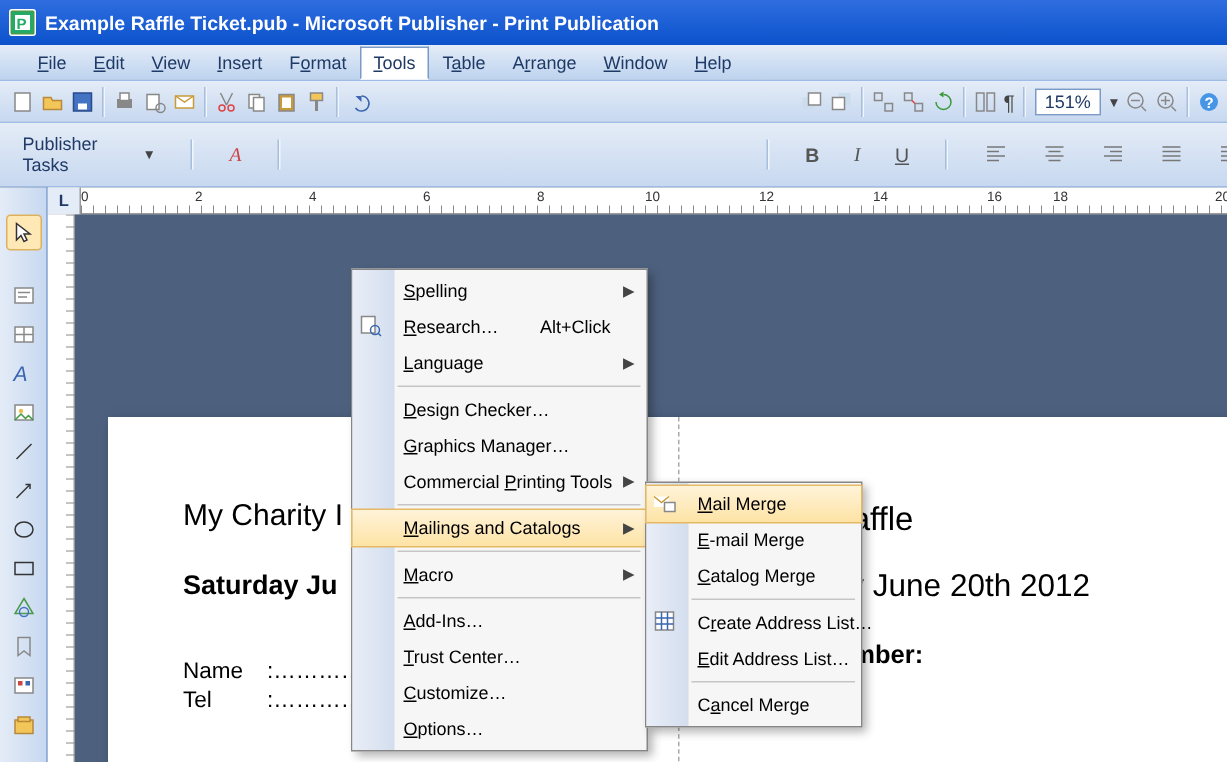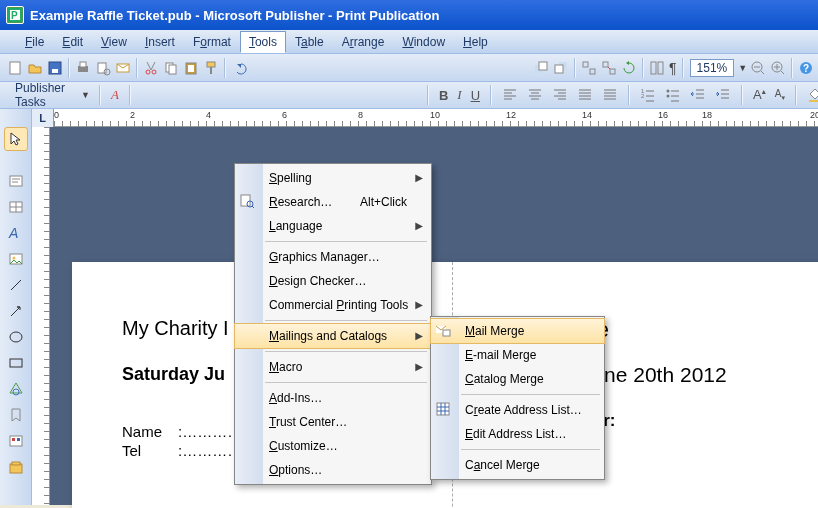--- a/index.html
+++ b/index.html
@@ -13,21 +13,21 @@
 .menubar .mi { padding: 3px 8px; cursor: default; border: 1px solid transparent; }
 .menubar .mi.active { background: #fff; border: 1px solid #7a9ac8; border-bottom-color: #fff; }
 .menubar .mi u { text-decoration: underline; }
 
 .toolbar-row { height: 28px; background: linear-gradient(to bottom, #e4ecf7, #c7d8f0); border-bottom: 1px solid #9ebce5; display: flex; align-items: center; padding: 0 6px; gap: 2px; }
 .tbtn { width: 22px; height: 22px; border: 1px solid transparent; display: flex; align-items: center; justify-content: center; border-radius: 3px; }
 .tbtn svg { display: block; }
 .tsep { width: 2px; height: 20px; border-left: 1px solid #a8bedb; border-right: 1px solid #f0f6ff; margin: 0 2px; }
 .zoom { font-size: 12px; color: #1f3a66; background: #fff; border: 1px solid #7a9ac8; padding: 1px 6px; margin: 0 2px; }
 
-.toolbar-row2 { height: 27px; background: linear-gradient(to bottom, #e4ecf7, #c7d8f0); border-bottom: 1px solid #9ebce5; display: flex; align-items: center; padding: 0 6px; gap: 7px; }
+.toolbar-row2 { height: 43px; background: linear-gradient(to bottom, #e4ecf7, #c7d8f0); border-bottom: 1px solid #9ebce5; display: flex; align-items: center; padding: 0 6px; gap: 21px; }
 .pubtask { font-size: 12px; color: #1f3a66; padding: 2px 8px; border: 1px solid transparent; }
 
 .work-area { position: relative; height: calc(508px - 30px - 24px - 28px - 30px); background: #4d617f; }
 
 .ruler-h { position: absolute; left: 32px; right: 0; top: 0; height: 18px; background: #fff; border-bottom: 1px solid #999; }
 .ruler-h .rb { position: absolute; left: 0; top: 0; width: 22px; height: 18px; background: #e4ecf7; border-right: 1px solid #999; font-size: 11px; font-weight: bold; text-align: center; line-height: 18px; color: #1f3a66; }
 .ruler-h .ticks { position: absolute; left: 22px; top: 0; right: 0; height: 18px;
   background-image: repeating-linear-gradient(to right, #888 0, #888 1px, transparent 1px, transparent 8px);
   background-position: 0 12px; background-size: 8px 6px; background-repeat: repeat-x; }
 .ruler-h .numbers { position: absolute; left: 22px; top: 0; right: 0; font-size: 9px; color: #333; }
@@ -62,21 +62,21 @@
 .dmenu { position: absolute; background: #f6f6f6; border: 1px solid #868686; box-shadow: 3px 3px 6px rgba(0,0,0,.3); font-size: 12px; color: #000; }
 .dmenu .strip { position: absolute; left: 0; top: 0; bottom: 0; width: 28px; background: linear-gradient(to right, #e9eef7, #d3deee); }
 .dmenu .item { position: relative; padding: 5px 22px 5px 34px; white-space: nowrap; }
 .dmenu .item.hl { background: linear-gradient(to bottom, #fff3d9, #fde3a5); border: 1px solid #e5b863; margin: -1px; padding: 5px 22px 5px 34px; }
 .dmenu .item .arrow { position: absolute; right: 8px; top: 6px; font-size: 10px; color: #444; }
 .dmenu .item .shortcut { position: absolute; right: 24px; top: 5px; color: #000000; }
 .dmenu .item .micon { position: absolute; left: 4px; top: 3px; width: 18px; height: 18px; }
 .dmenu .sep { height: 1px; background: #c5c5c5; margin: 3px 4px 3px 30px; }
 
 .tools-menu { left: 234px; top: 54px; width: 198px; padding: 2px 0; z-index: 10; }
-.sub-menu { left: 430px; top: 207px; width: 175px; padding: 2px 0; z-index: 11; }
+.sub-menu { left: 430px; top: 196px; width: 145px; padding: 2px 0; z-index: 11; }
 
 </style>
 </head>
 <body>
 
 <div class="titlebar">
   <span class="tb-icon">
     <svg width="16" height="16">
         <rect x="2" y="2" width="12" height="12" fill="#fff" stroke="#2a6" stroke-width="2"></rect>
         <text x="4" y="12" font-size="10" fill="#2a6">P</text>
@@ -450,22 +450,22 @@
     <div class="item">
       <span class="micon"><svg width="16" height="16">
             <rect x="2" y="2" width="9" height="11" fill="#fff" stroke="#888"></rect>
             <circle cx="11" cy="11" r="3" fill="none" stroke="#3a66b0"></circle>
             <line x1="13" y1="13" x2="15" y2="15" stroke="#3a66b0"></line>
           </svg></span>
       <span><u>R</u>esearch…</span><span class="shortcut">Alt+Click</span>
     </div>
     <div class="item"><span><u>L</u>anguage</span><span class="arrow">▶</span></div>
     <div class="sep"></div>
+    <div class="item"><span><u>D</u>esign Checker…</span></div>
     <div class="item"><span><u>G</u>raphics Manager…</span></div>
-    <div class="item"><span><u>D</u>esign Checker…</span></div>
     <div class="item"><span>Commercial <u>P</u>rinting Tools</span><span class="arrow">▶</span></div>
     <div class="sep"></div>
     <div class="item hl"><span><u>M</u>ailings and Catalogs</span><span class="arrow">▶</span></div>
     <div class="sep"></div>
     <div class="item"><span><u>M</u>acro</span><span class="arrow">▶</span></div>
     <div class="sep"></div>
     <div class="item"><span><u>A</u>dd-Ins…</span></div>
     <div class="item"><span><u>T</u>rust Center…</span></div>
     <div class="item"><span><u>C</u>ustomize…</span></div>
     <div class="item"><span><u>O</u>ptions…</span></div>

